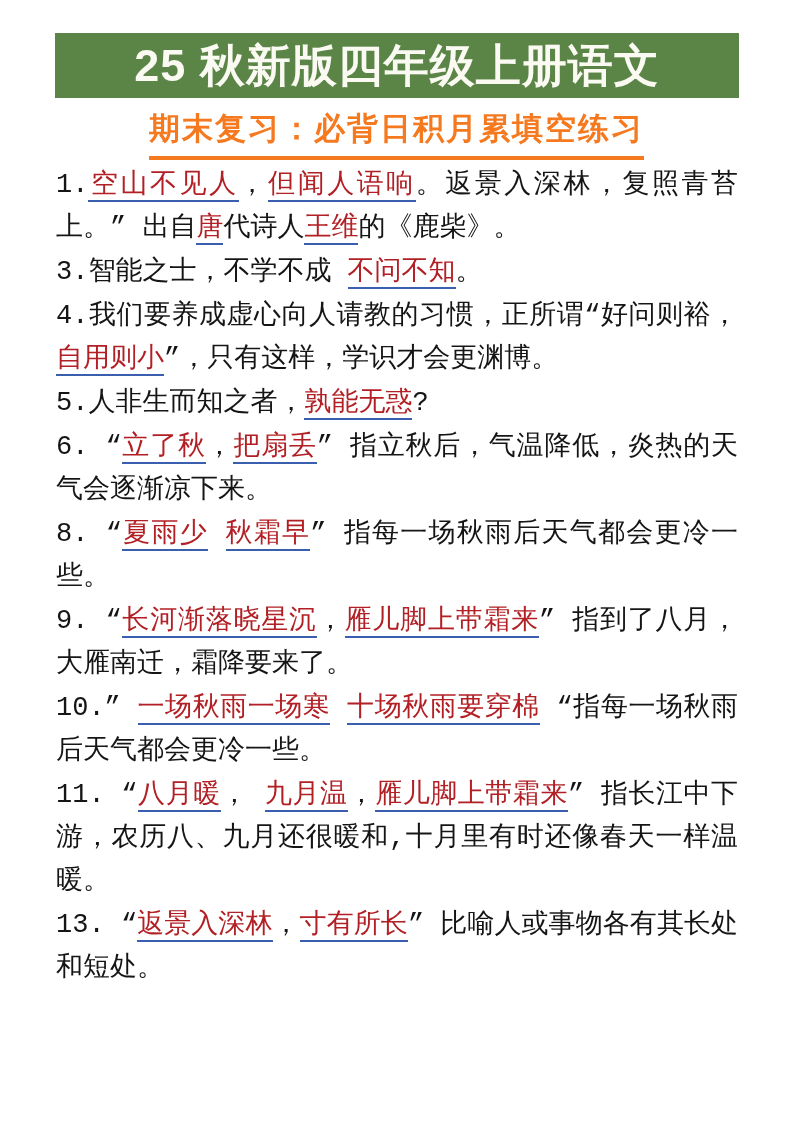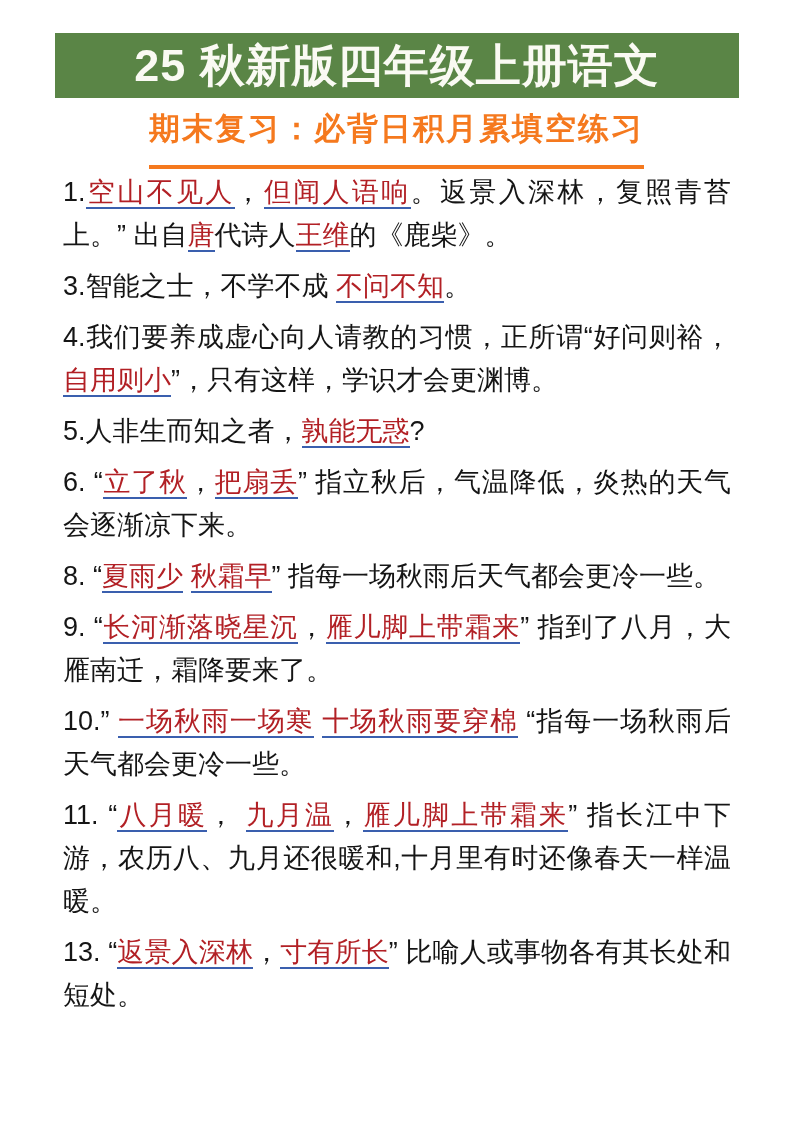--- a/index.html
+++ b/index.html
@@ -47,36 +47,37 @@
     width:100%;
     display:flex;
     justify-content:center;
   }
   .subtitle{
     color:var(--orange);
     font-size:31px;
     font-weight:900;
     letter-spacing:2px;
     border-bottom:4px solid var(--orange);
-    padding-bottom:15px;
+    padding-bottom:6px;
     white-space:nowrap;
   }
   .body-text{
     position:absolute;
     left:0;
     top:163px;
     width:100%;
     padding:0 54px 0 55px;
     font-size:27px;
     line-height:43px;
     color:var(--ink);
     text-align:justify;
   }
   .body-text p{
-    margin:8px;
+    margin:1px;
+    font-family:Liberation Mono, monospace;
   }
   .seg-black{
     color:var(--ink);
   }
   .seg-red{
     color:var(--red);
     border-bottom:2px solid var(--blue);
     padding-bottom:0px;
   }
 </style>

